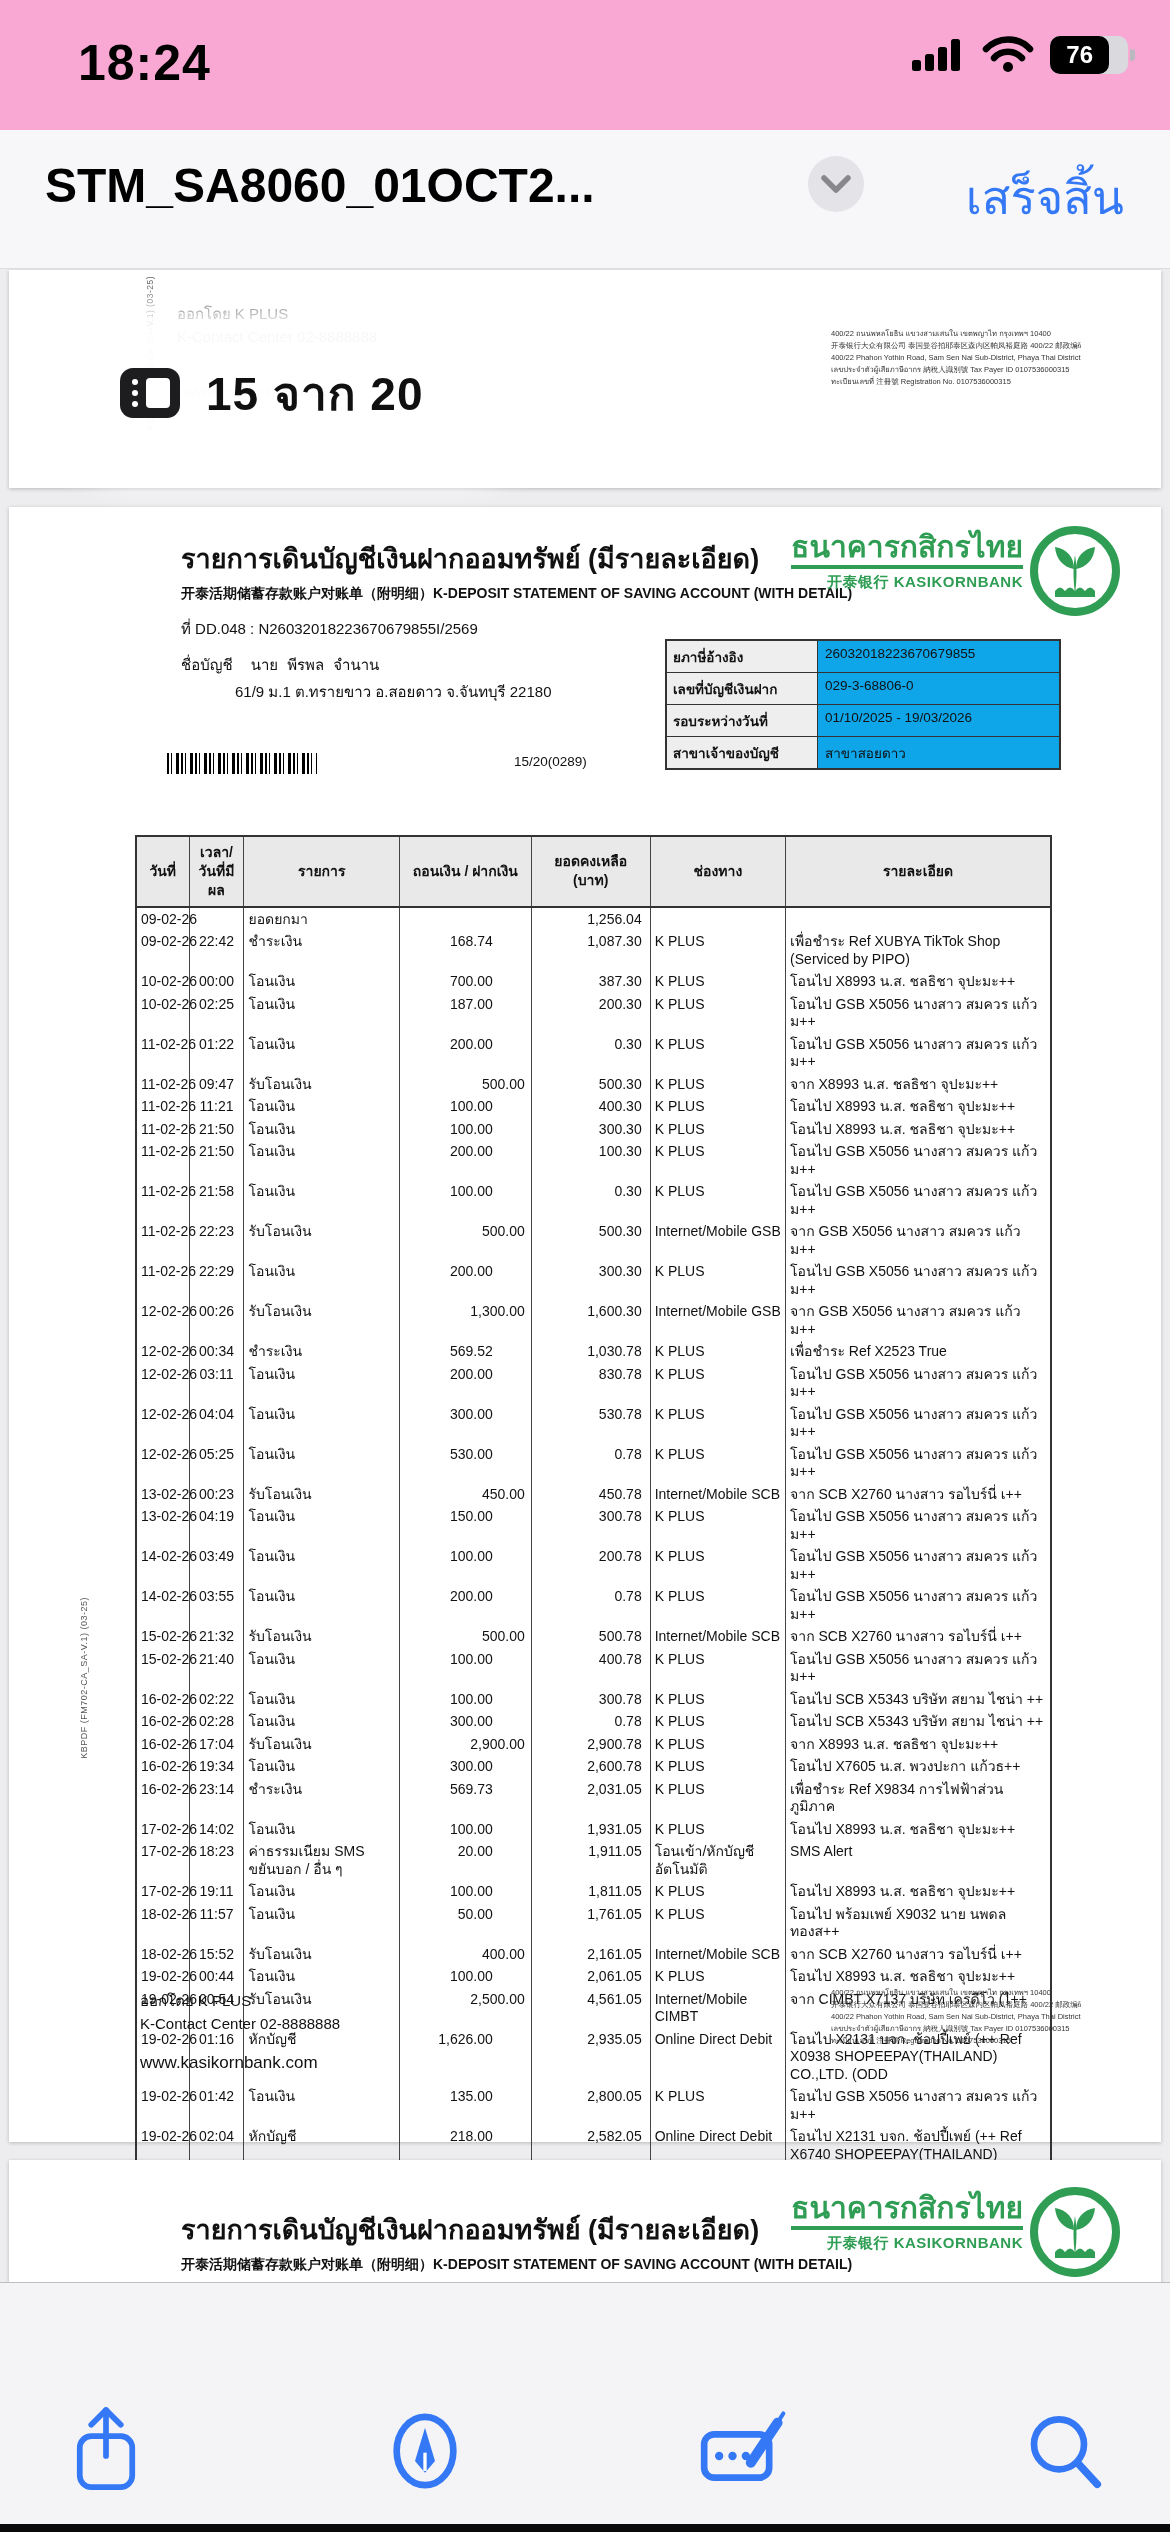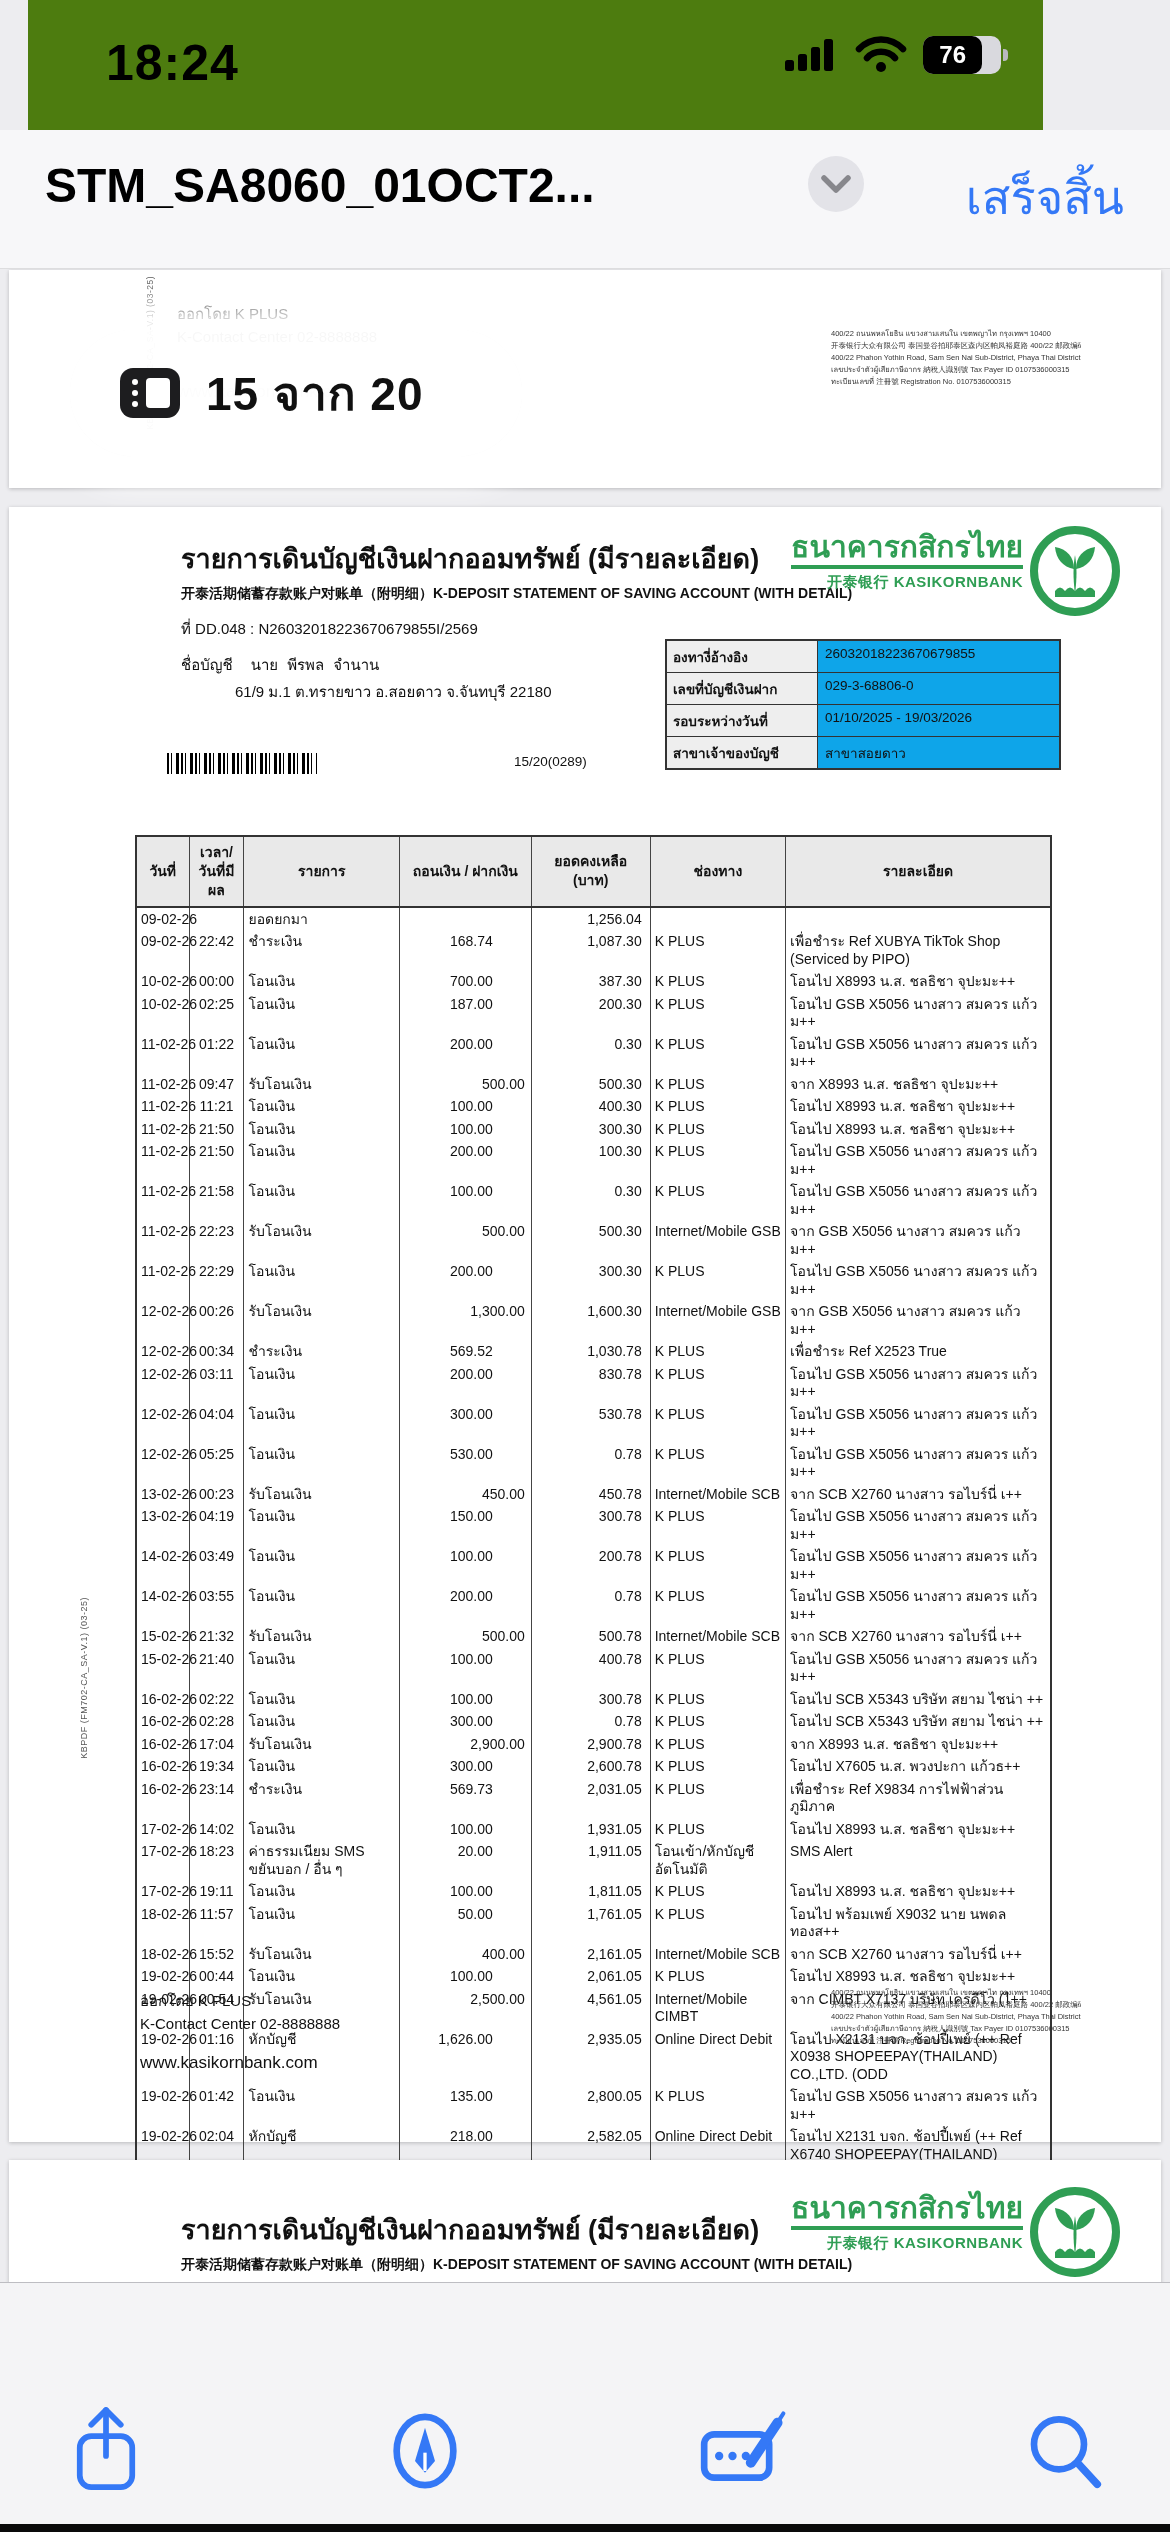--- a/index.html
+++ b/index.html
@@ -3,21 +3,21 @@
 <meta charset="utf-8">
 <style>
   html,body{margin:0;padding:0;}
   body{
     width:1170px;height:2532px;position:relative;overflow:hidden;
     background:#ededf0;
     font-family:"Liberation Sans","DejaVu Sans",sans-serif;
     -webkit-font-smoothing:antialiased;
   }
   
-  .status-bar{position:absolute;top:0;left:0;width:1015px;height:130px;background:#4d7c0f;z-index:40;margin-left:28px;}
+  .status-bar{position:absolute;top:0;left:0;width:1170px;height:130px;background:#f9a8d4;z-index:40;}
   .sb-time{position:absolute;left:78px;top:34px;font-size:50px;font-weight:bold;color:#000;letter-spacing:1px;}
   .sb-right{position:absolute;right:42px;top:36px;display:flex;align-items:center;gap:16px;}
   .battery{position:relative;width:78px;height:38px;background:#d9d9de;border-radius:10px;overflow:visible;}
   .battery-fill{position:absolute;left:0;top:0;height:38px;width:76%;background:#000;border-radius:10px;
     display:flex;align-items:center;justify-content:center;color:#fff;font-size:24px;font-weight:bold;}
   .battery-tip{position:absolute;right:-7px;top:13px;width:5px;height:12px;background:#b9b9bf;border-radius:0 4px 4px 0;}
   
   .nav-bar{position:absolute;top:130px;left:0;width:1170px;height:138px;background:#f7f7f9;z-index:40;
     border-bottom:1px solid rgba(0,0,0,.10);}
   .nav-title{position:absolute;left:45px;top:28px;font-size:48px;font-weight:bold;color:#000;max-width:740px;
@@ -173,21 +173,21 @@
 
   <div class="page-label" style="top:138px;">หน้าที่ (PAGE/OF) 15/20</div>
   <div class="doc-no" style="top:110px;">ที่ DD.048 : N26032018223670679855I/2569</div>
   <div class="acct-line" style="top:146px;">
     <b>ชื่อบัญชี</b><span>นาย พีรพล จำนาน</span>
   </div>
   <div class="acct-addr" style="top:173px;">61/9 ม.1 ต.ทรายขาว อ.สอยดาว จ.จันทบุรี 22180</div>
 
   <div class="info-table" style="top:132px;">
       <div class="info-row">
-        <div class="info-label">องทางี่อ้างอิง</div>
+        <div class="info-label">ยภาษี่อ้างอิง</div>
         <div class="info-value">26032018223670679855</div>
       </div>
       <div class="info-row">
         <div class="info-label">เลขที่บัญชีเงินฝาก</div>
         <div class="info-value">029-3-68806-0</div>
       </div>
       <div class="info-row">
         <div class="info-label">รอบระหว่างวันที่</div>
         <div class="info-value">01/10/2025 - 19/03/2026</div>
       </div>

